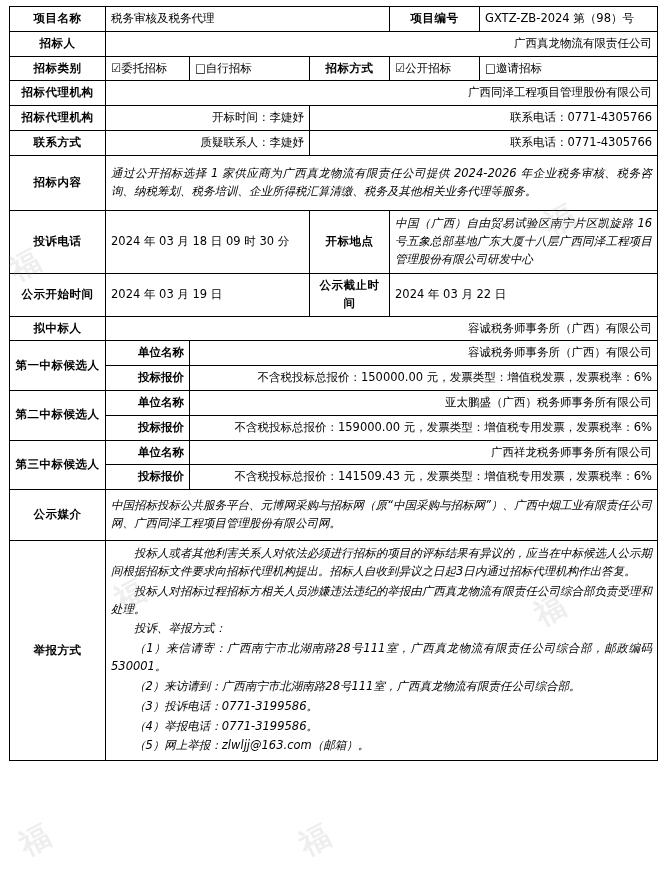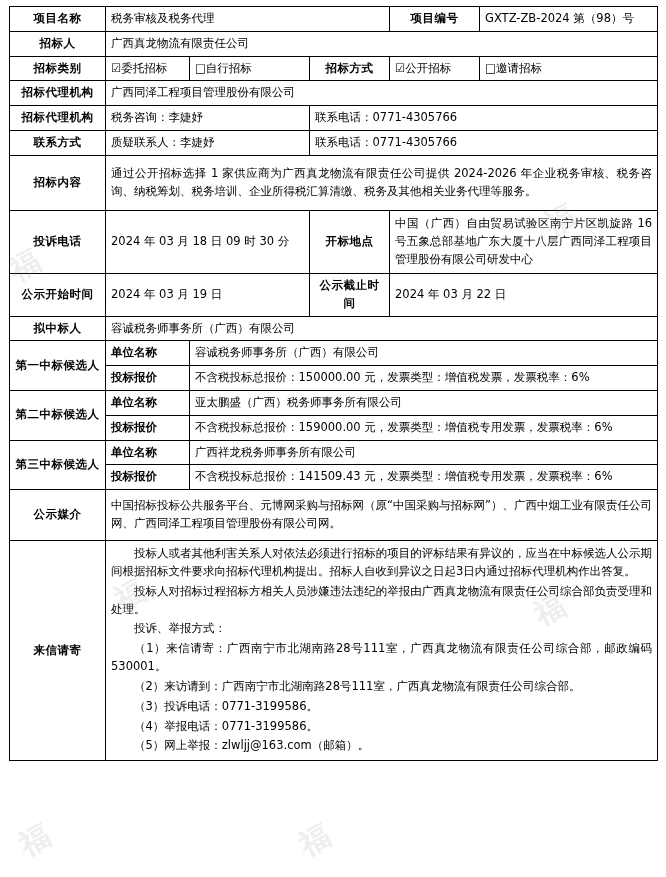--- a/index.html
+++ b/index.html
@@ -34,28 +34,28 @@
     vertical-align: middle;
     font-size: 11.5px;
     line-height: 1.55;
   }
   .lbl {
     text-align: center;
     font-weight: bold;
     letter-spacing: 0.5px;
   }
   .ctr { }
-  .lft { text-align: left; }
+  .lft { text-align: right; }
   .just {
     text-align: justify;
     text-justify: inter-ideograph;
   }
-  .pad-cell { padding: 6px 7px; }
+  .pad-cell { padding: 6px 7px; font-style: italic; }
   .subrow-label {
-    text-align: left;
+    text-align: right;
     font-weight: bold;
   }
   .notice p {
     margin: 1px 0 2px 0;
     text-indent: 2em;
   }
   .watermark {
     position: absolute;
     color: rgba(150, 150, 150, 0.16);
     font-size: 30px;
@@ -109,21 +109,21 @@
       <td class="ctr">□邀请招标</td>
     </tr>
 
     <tr>
       <td class="lbl">招标代理机构</td>
       <td class="lft" colspan="5">广西同泽工程项目管理股份有限公司</td>
     </tr>
 
     <tr>
       <td class="lbl">招标代理机构</td>
-      <td class="lft" colspan="2">税务咨询：李婕妤</td>
+      <td class="lft" colspan="2">开标时间：李婕妤</td>
       <td class="lft" colspan="3">联系电话：0771-4305766</td>
     </tr>
     <tr>
       <td class="lbl">联系方式</td>
       <td class="lft" colspan="2">质疑联系人：李婕妤</td>
       <td class="lft" colspan="3">联系电话：0771-4305766</td>
     </tr>
 
     <tr>
       <td class="lbl">招标内容</td>
@@ -178,21 +178,21 @@
       <td class="subrow-label">投标报价</td>
       <td class="lft" colspan="4">不含税投标总报价：141509.43 元，发票类型：增值税专用发票，发票税率：6%</td>
     </tr>
 
     <tr>
       <td class="lbl">公示媒介</td>
       <td class="just pad-cell" colspan="5" style="height:44px">中国招标投标公共服务平台、元博网采购与招标网（原“中国采购与招标网”）、广西中烟工业有限责任公司网、广西同泽工程项目管理股份有限公司网。</td>
     </tr>
 
     <tr>
-      <td class="lbl">来信请寄</td>
+      <td class="lbl">举报方式</td>
       <td class="just pad-cell notice" colspan="5">
         <p>投标人或者其他利害关系人对依法必须进行招标的项目的评标结果有异议的，应当在中标候选人公示期间根据招标文件要求向招标代理机构提出。招标人自收到异议之日起3日内通过招标代理机构作出答复。</p>
         <p>投标人对招标过程招标方相关人员涉嫌违法违纪的举报由广西真龙物流有限责任公司综合部负责受理和处理。</p>
         <p>投诉、举报方式：</p>
         <p>（1）来信请寄：广西南宁市北湖南路28号111室，广西真龙物流有限责任公司综合部，邮政编码530001。</p>
         <p>（2）来访请到：广西南宁市北湖南路28号111室，广西真龙物流有限责任公司综合部。</p>
         <p>（3）投诉电话：0771-3199586。</p>
         <p>（4）举报电话：0771-3199586。</p>
         <p>（5）网上举报：zlwljj@163.com（邮箱）。</p>
       </td>

